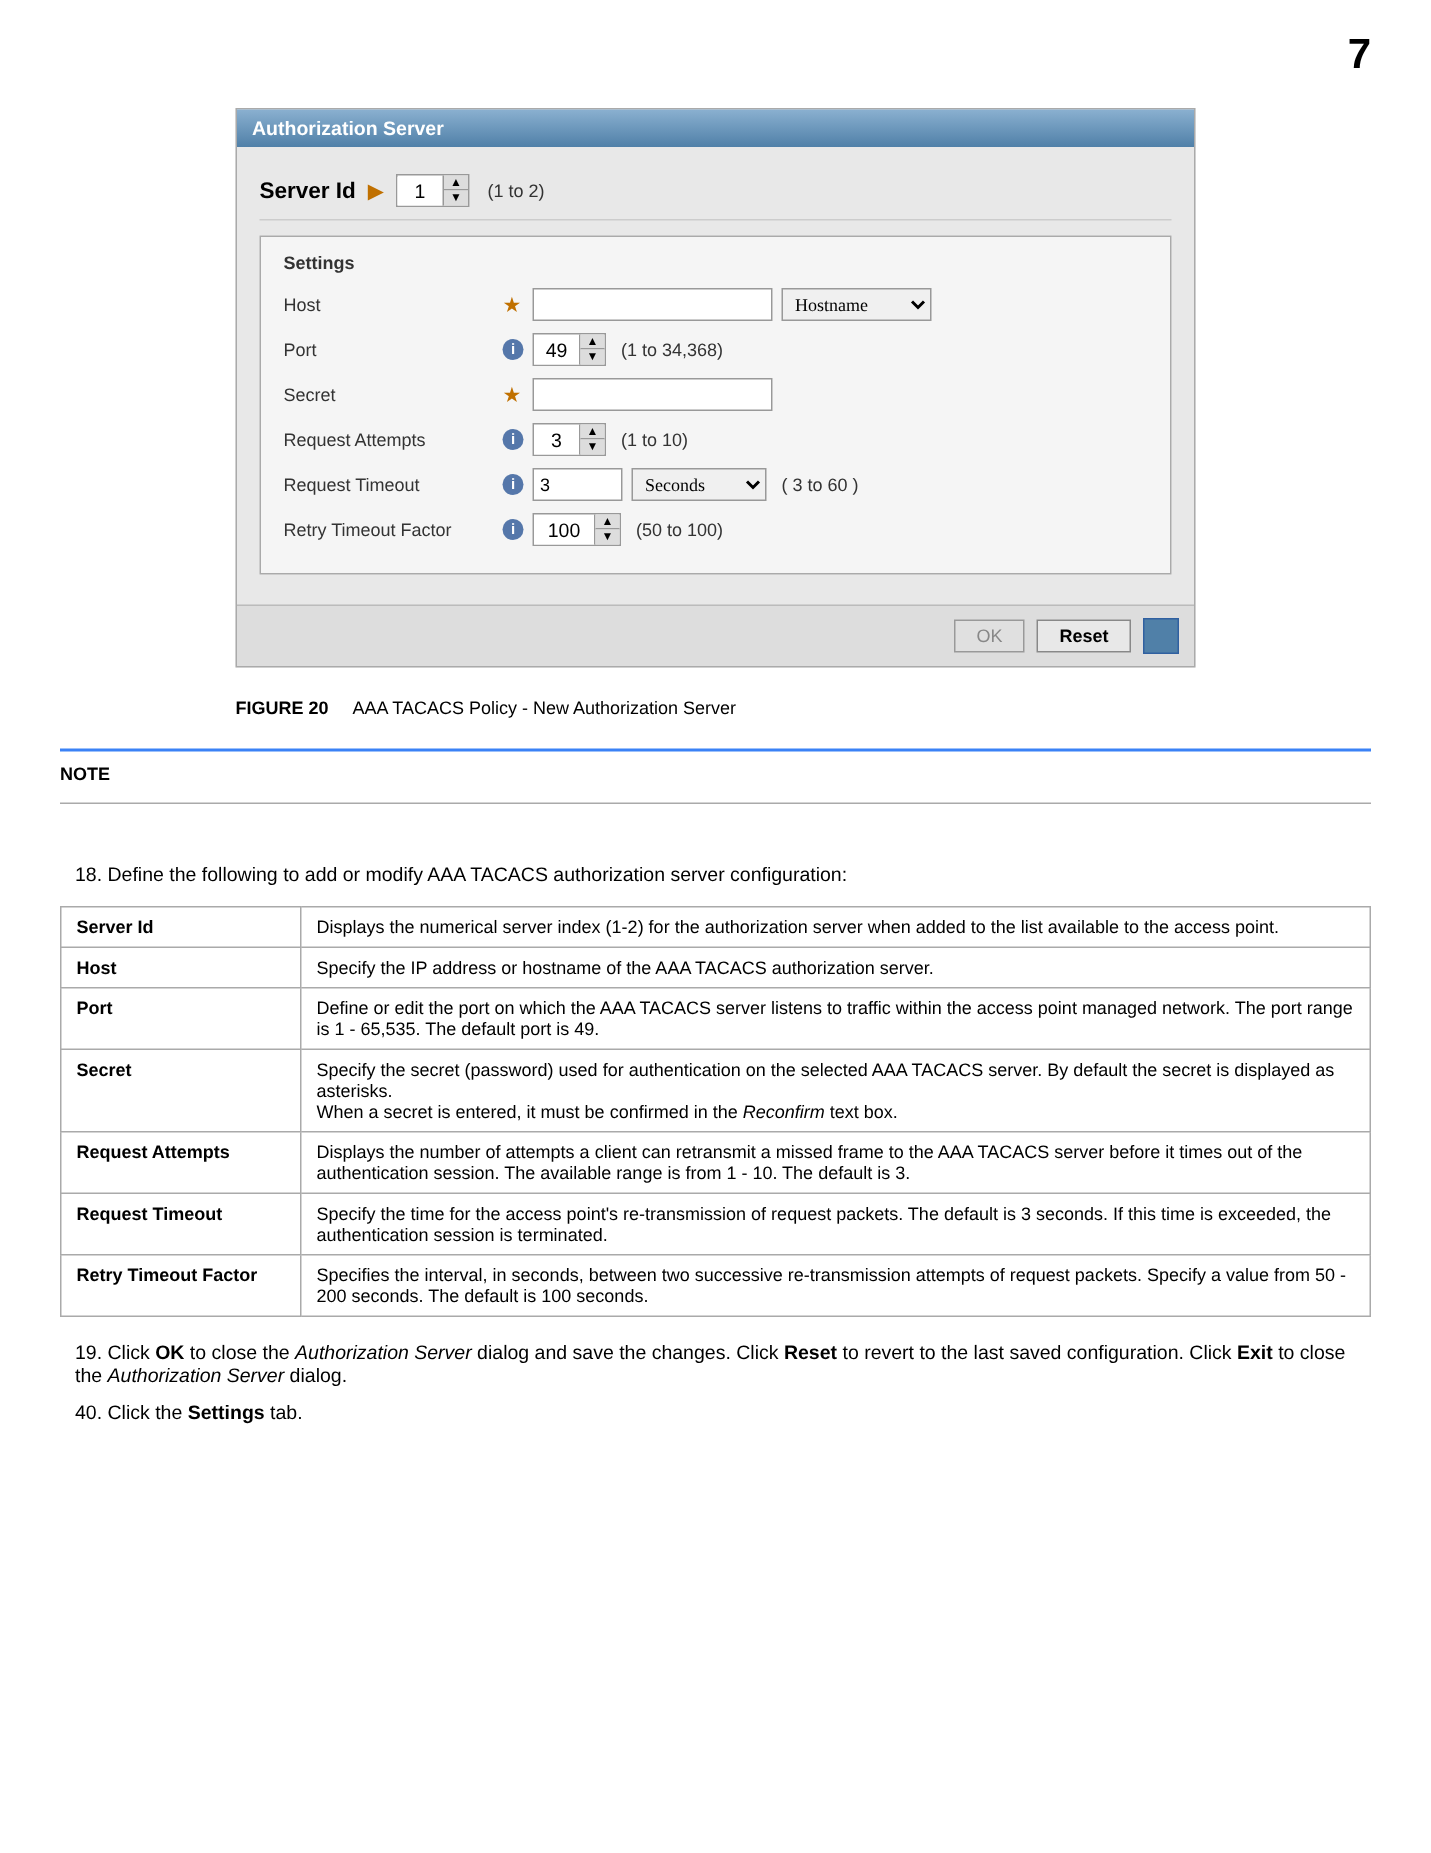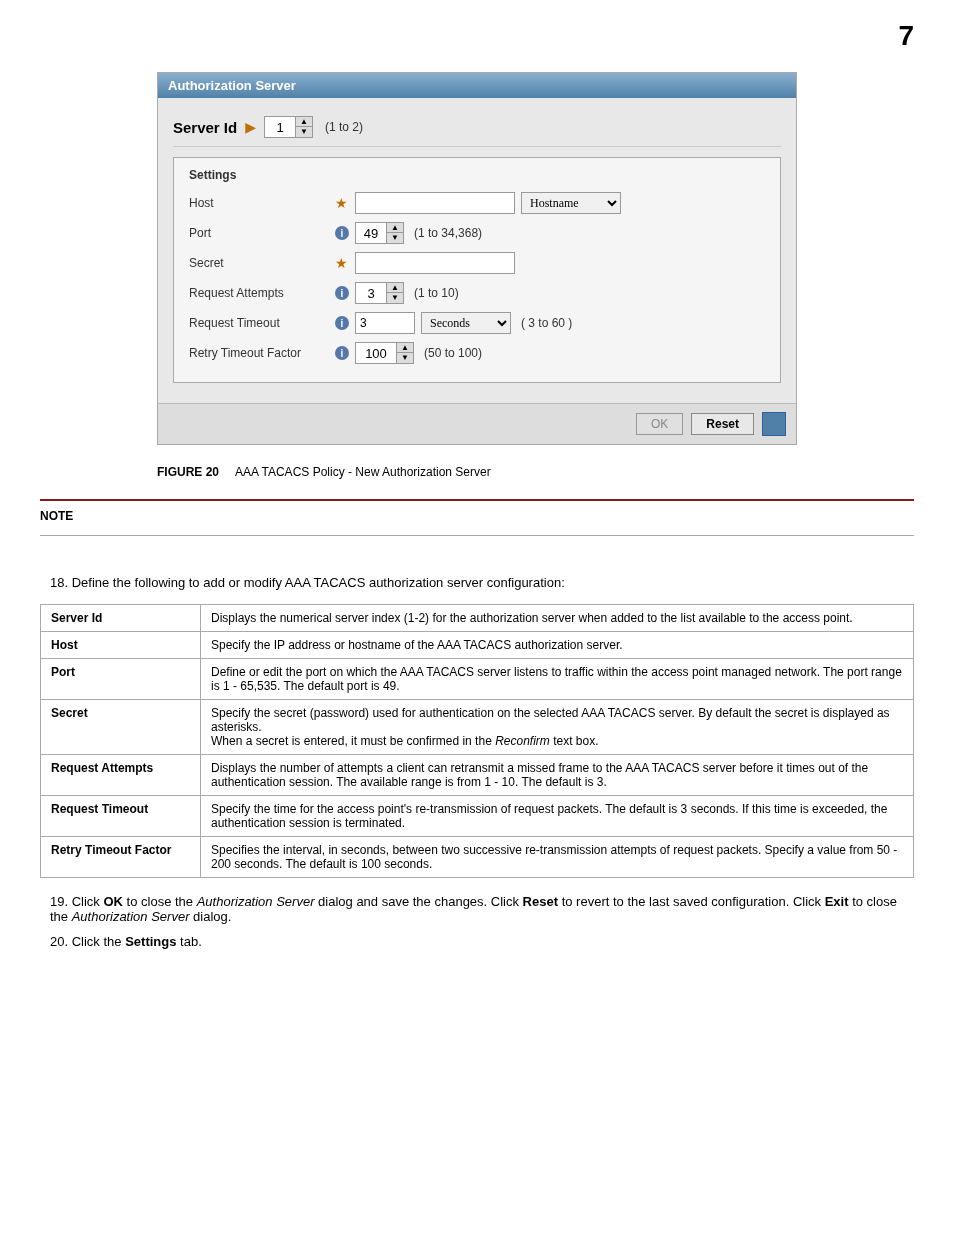--- a/index.html
+++ b/index.html
@@ -206,21 +206,21 @@
       width: 640px;
       margin-left: auto;
       margin-right: auto;
     }
     .figure-caption .figure-label {
       font-weight: bold;
     }
 
     
     .note-box {
-      border-top: 2px solid #7f1d1d;
+      border-top: 2px solid #3b82f6;
       border-bottom: 1px solid #aaa;
       padding: 8px 0;
       margin-bottom: 16px;
     }
     .note-title {
       font-size: 12px;
       font-weight: bold;
       margin-bottom: 4px;
     }
     .note-text {
@@ -419,14 +419,14 @@
         <td>Specifies the interval, in seconds, between two successive re-transmission attempts of request packets. Specify a value from 50 - 200 seconds. The default is 100 seconds.</td>
       </tr>
     </tbody>
 </table>
 
 <div class="step-19">
   <span>19.  Click </span><strong>OK</strong><span> to close the </span><em>Authorization Server</em><span> dialog and save the changes. Click </span><strong>Reset</strong><span> to revert to the last saved configuration. Click </span><strong>Exit</strong><span> to close the </span><em>Authorization Server</em><span> dialog.</span>
 </div>
 
 <div class="step-20">
-  <span>20.  Click the </span><strong>Settings</strong><span> tab.</span>
+  <span>40.  Click the </span><strong>Settings</strong><span> tab.</span>
 </div>
 
 </body></html>

